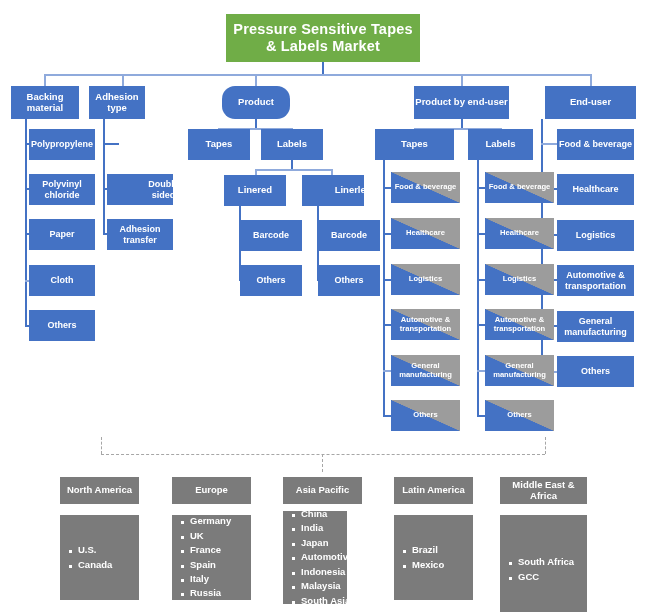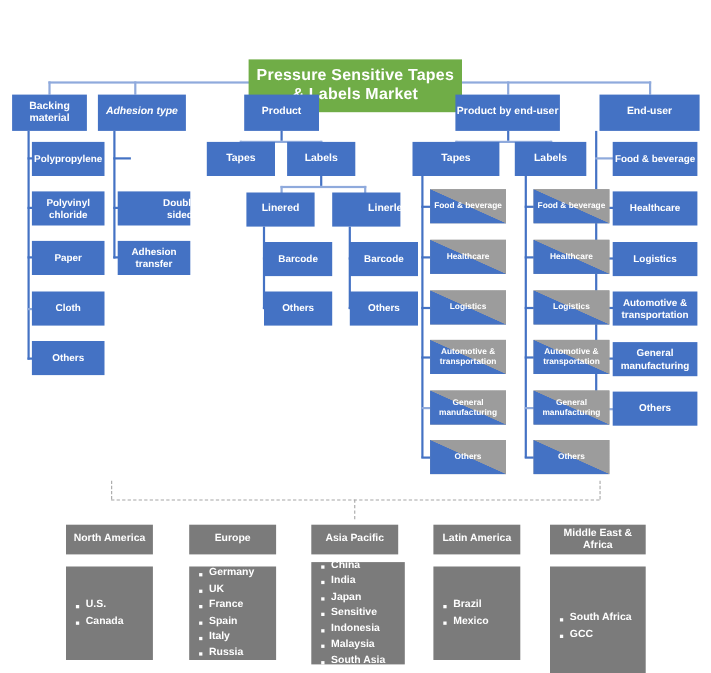--- a/index.html
+++ b/index.html
@@ -3,21 +3,21 @@
 <meta charset="utf-8">
 <style>
   html,body{margin:0;padding:0;background:#ffffff;}
   body{font-family:"Liberation Sans",sans-serif;}
   #canvas{position:relative;width:646px;height:612px;overflow:hidden;background:#fff;}
 
   .box{position:absolute;box-sizing:border-box;display:flex;align-items:center;
        justify-content:center;text-align:center;color:#ffffff;line-height:1.15;
        font-weight:bold;z-index:5;}
 
-  .title-box{background:#70AD47;font-size:14.5px;letter-spacing:.2px;margin-top:40px;}
+  .title-box{background:#70AD47;font-size:14.5px;letter-spacing:.2px;}
   .blue{background:#4472C4;font-size:9px;}
   .blue.lvl1{font-size:9.5px;}
   .blue.lvl2{font-size:9.5px;}
   .grad{background:#9C9C9C;font-size:7.6px;font-weight:bold;}
   .grad::before{content:"";position:absolute;left:0;top:0;right:0;bottom:0;
       background:linear-gradient(to top right,#4472C4 0%,#4472C4 49.6%,#9C9C9C 50.4%,#9C9C9C 100%);}
   .grad > span{position:relative;z-index:2;}
 
   .gray{background:#7B7B7B;font-size:9.5px;}
   .graylist{position:absolute;box-sizing:border-box;background:#7B7B7B;color:#fff;
@@ -49,25 +49,25 @@
   <div class="lnl" style="left:44px;top:74px;width:2px;height:12px;"></div>
   <div class="lnl" style="left:122px;top:74px;width:2px;height:12px;"></div>
   <div class="lnl" style="left:255px;top:74px;width:2px;height:12px;"></div>
   <div class="lnl" style="left:461px;top:74px;width:2px;height:12px;"></div>
   <div class="lnl" style="left:590px;top:74px;width:2px;height:12px;"></div>
 
   <div class="box blue lvl1" style="left:11px;top:86px;width:68px;height:33px;">
     <span>Backing material</span>
     </div>
 
-  <div class="box blue lvl1" style="left:89px;top:86px;width:80px;height:33px;font-style:italic;">
+  <div class="box blue lvl1" style="left:89px;top:86px;width:56px;height:33px;">
     <span>Adhesion type</span>
     </div>
 
-  <div class="box blue lvl1" style="left:222px;top:86px;width:68px;height:33px;">
+  <div class="box blue lvl1" style="left:222px;top:86px;width:68px;height:33px;border-radius:13px;">
     <span>Product</span>
     </div>
 
   <div class="box blue lvl1" style="left:414px;top:86px;width:95px;height:33px;">
     <span>Product by end-user</span>
     </div>
 
   <div class="box blue lvl1" style="left:545px;top:86px;width:91px;height:33px;">
     <span>End-user</span>
     </div>
@@ -272,25 +272,25 @@
 
   <div class="graylist" style="left:172px;top:515px;width:79px;height:85px;">
     <div class="li">Germany</div>
     <div class="li">UK</div>
     <div class="li">France</div>
     <div class="li">Spain</div>
     <div class="li">Italy</div>
     <div class="li">Russia</div>
   </div>
 
-  <div class="graylist" style="left:283px;top:511px;width:85px;height:93px;">
+  <div class="graylist" style="left:283px;top:511px;width:64px;height:93px;">
     <div class="li">China</div>
     <div class="li">India</div>
     <div class="li">Japan</div>
-    <div class="li">Sensitive</div>
+    <div class="li">Automotive</div>
     <div class="li">Indonesia</div>
     <div class="li">Malaysia</div>
     <div class="li">South Asia</div>
   </div>
 
   <div class="graylist" style="left:394px;top:515px;width:79px;height:85px;">
     <div class="li">Brazil</div>
     <div class="li">Mexico</div>
   </div>
 

